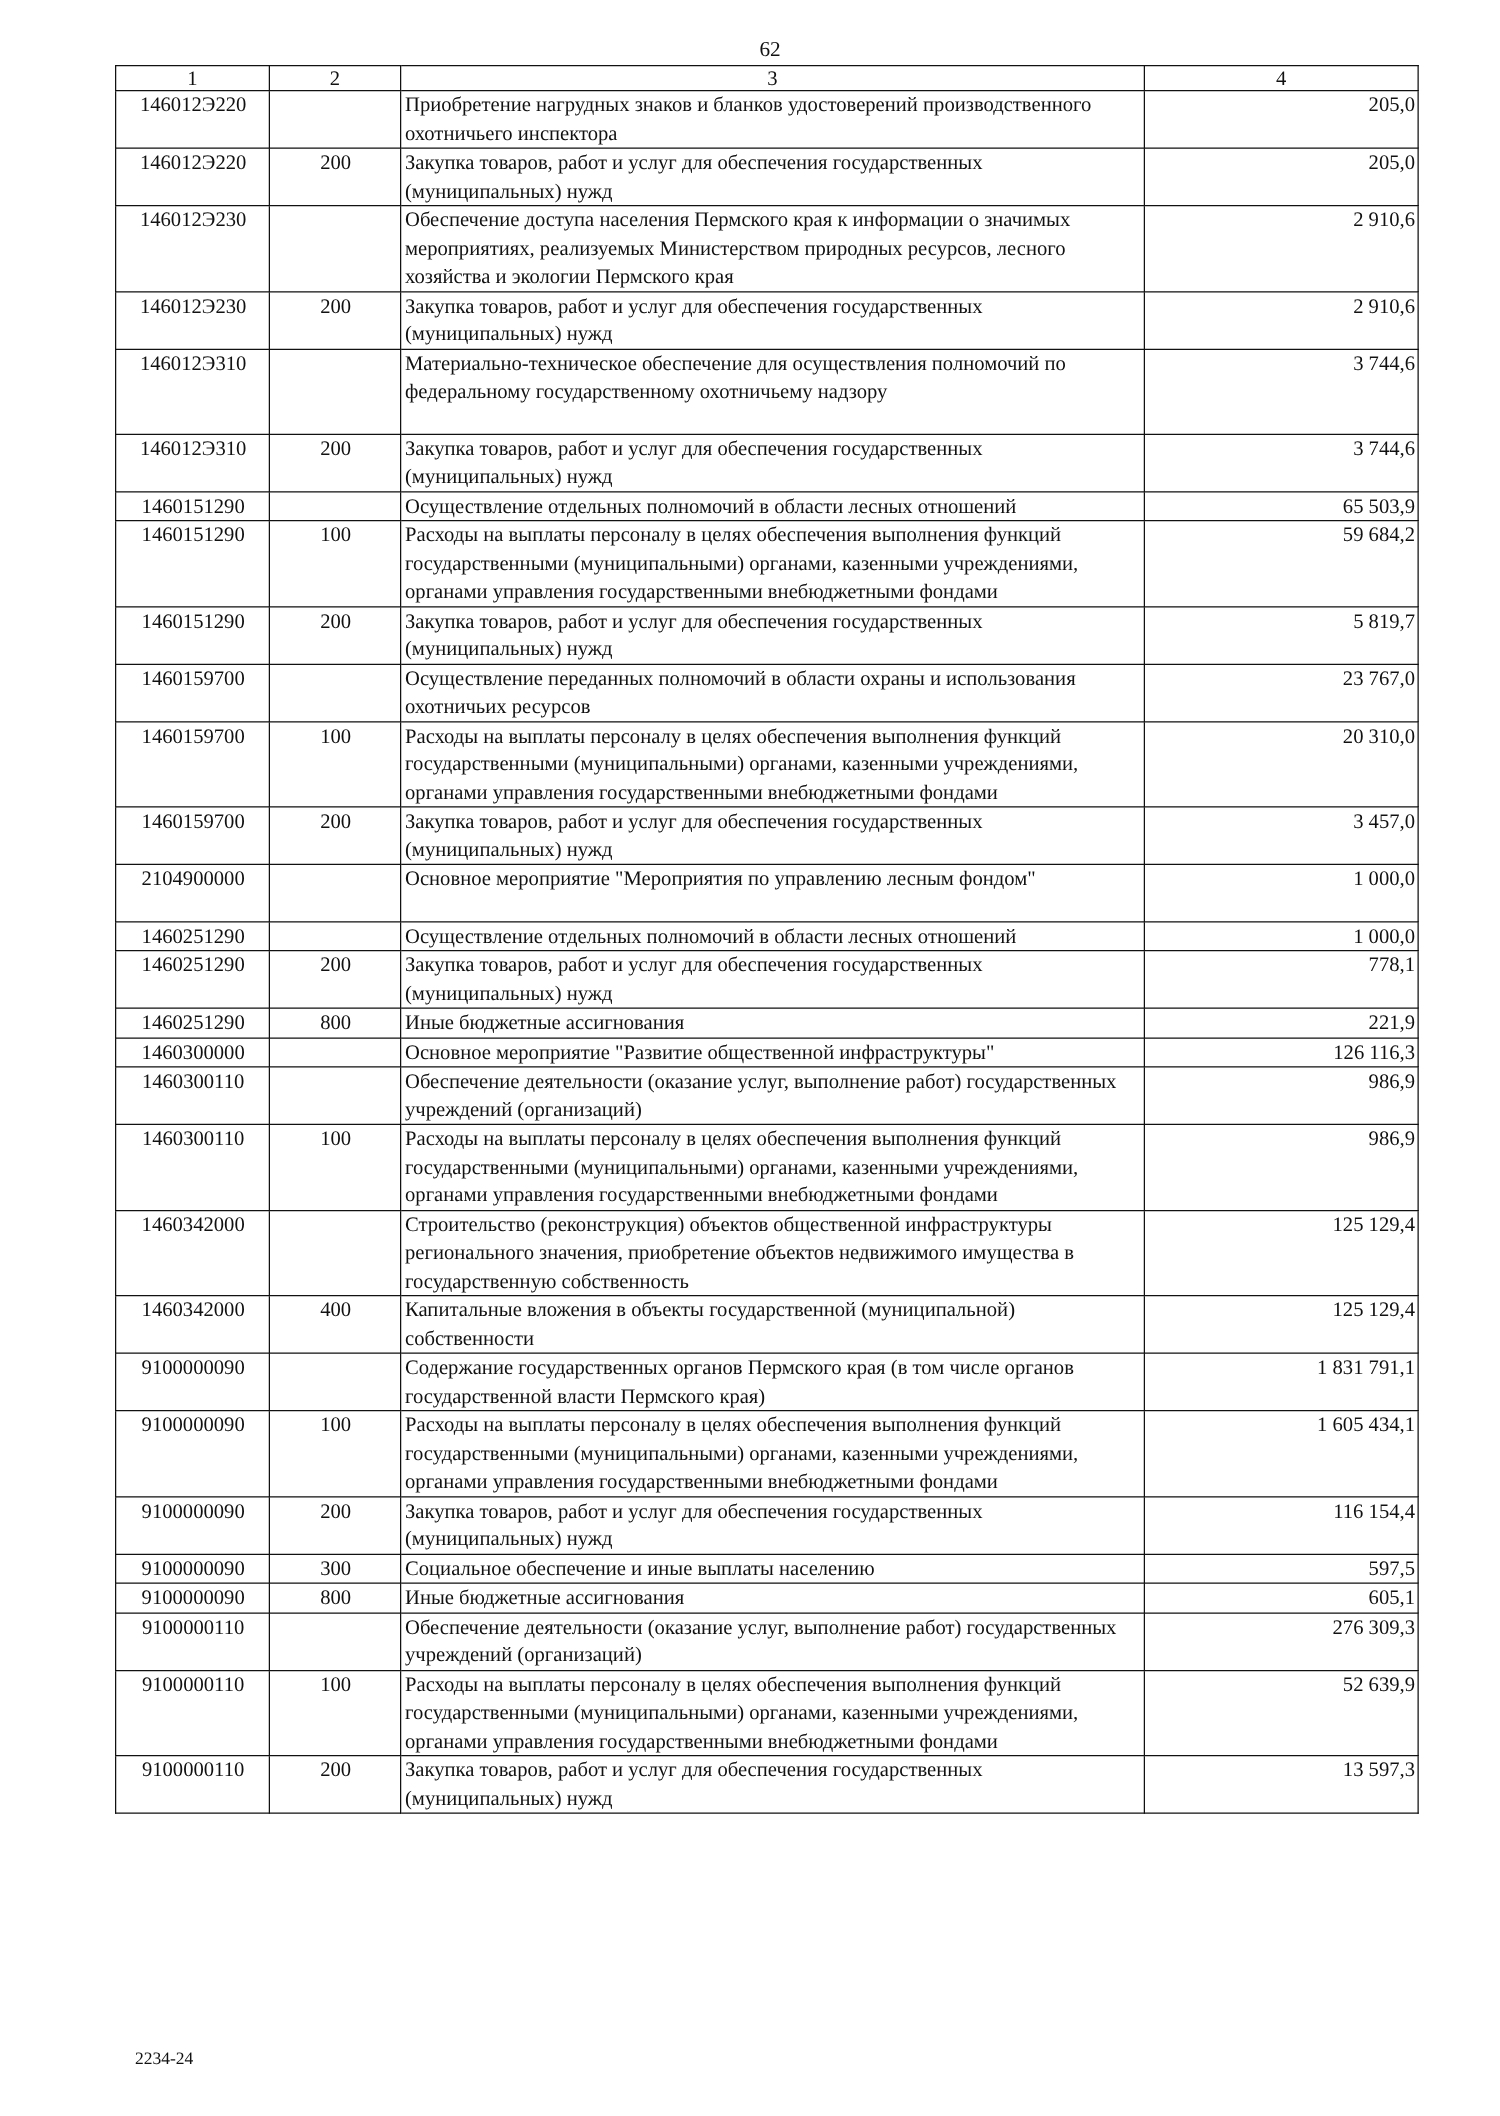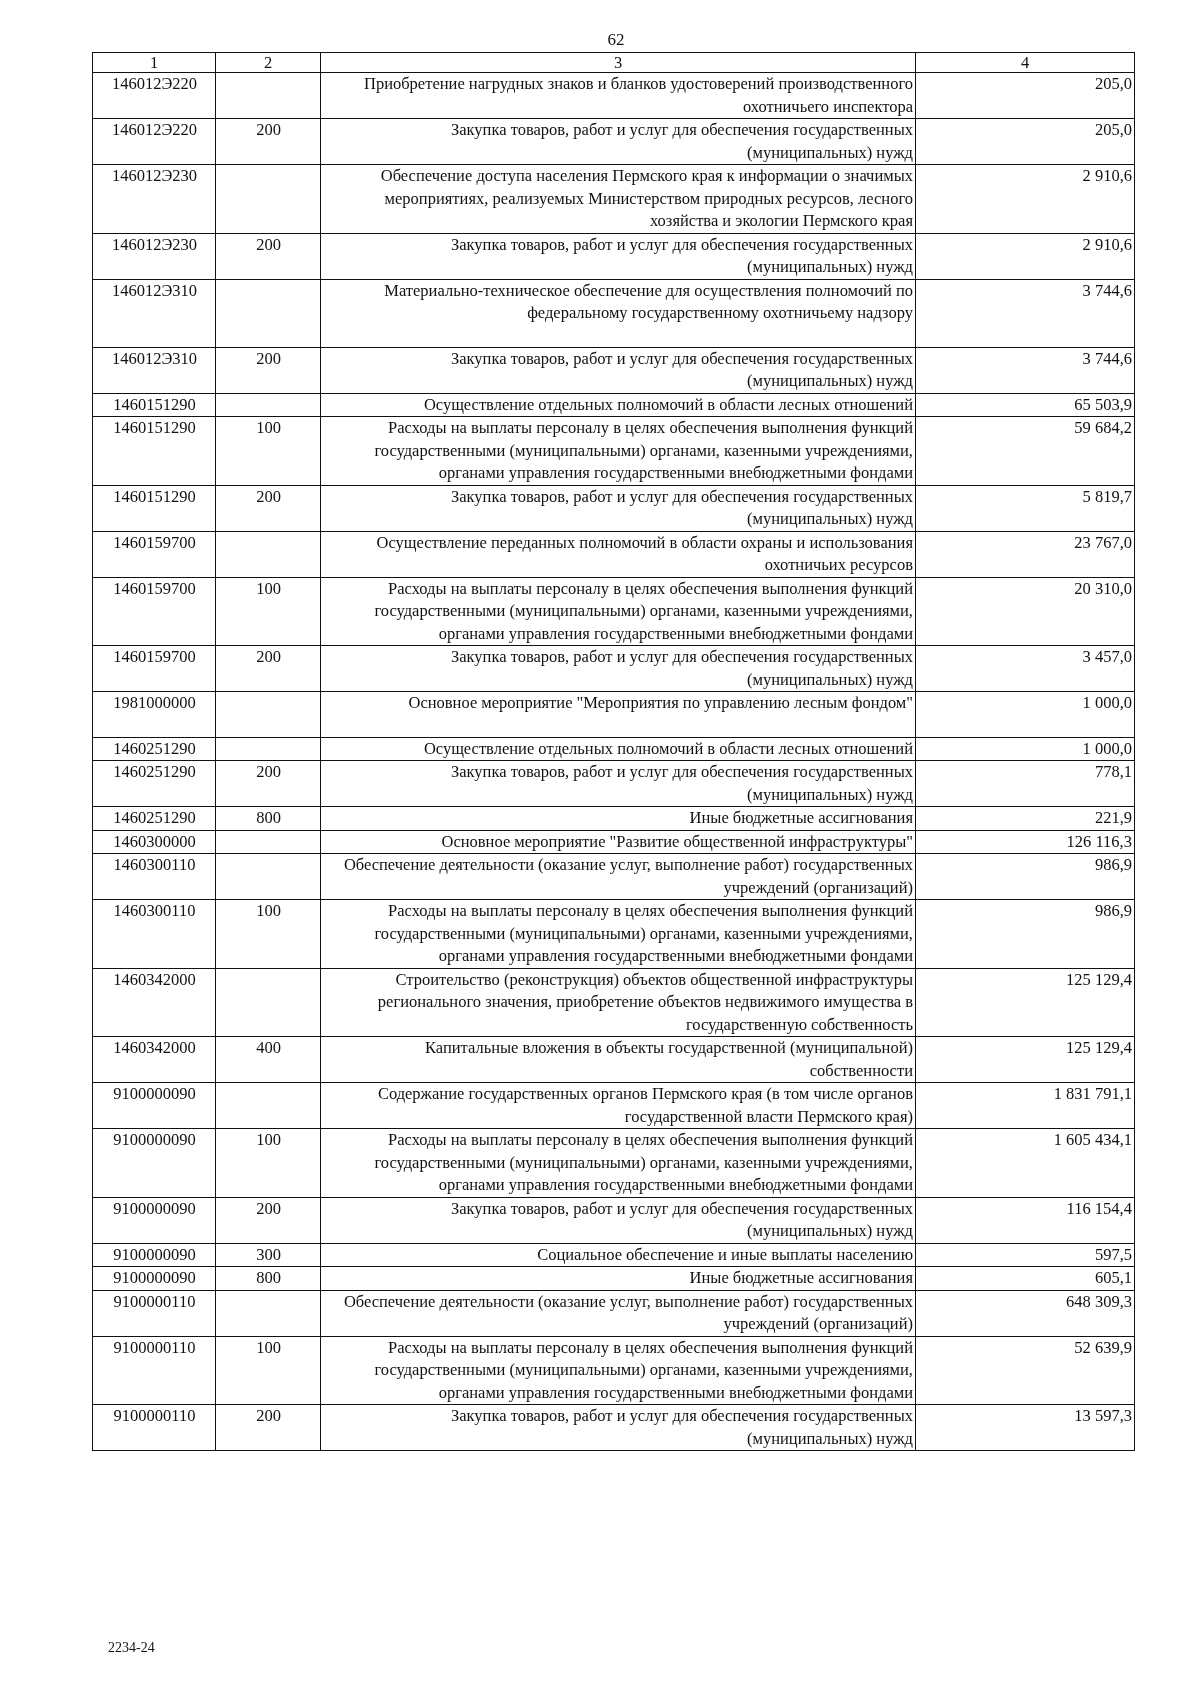--- a/index.html
+++ b/index.html
@@ -21,21 +21,21 @@
   table.budget col.c2 { width: 105px; }
   table.budget col.c3 { width: 595px; }
   table.budget col.c4 { width: 219px; }
   table.budget td, table.budget th {
     border: 1.6px solid #111; vertical-align: top; padding: 0 2px 0 3px;
     font-weight: normal;
   }
   table.budget th { text-align: center; line-height: 19px; padding: 0; }
   td.code { text-align: center; }
   td.type { text-align: center; }
-  td.name { text-align: right; font-family: Liberation Serif, serif; }
+  td.name { text-align: left; font-family: Liberation Serif, serif; }
   td.amount { text-align: right; padding-right: 1px; }
   tr.extra td { padding-bottom: 22px; }
   .footer-code {
     position: absolute; left: 108px; top: 1640px; font-size: 14px;
   }
 </style>
 </head>
 <body>
 
 <div class="page-number">62</div>
@@ -122,21 +122,21 @@
         <td class="name">Расходы на выплаты персоналу в целях обеспечения выполнения функций государственными (муниципальными) органами, казенными учреждениями, органами управления государственными внебюджетными фондами</td>
         <td class="amount">20 310,0</td>
       </tr>
       <tr>
         <td class="code">1460159700</td>
         <td class="type">200</td>
         <td class="name">Закупка товаров, работ и услуг для обеспечения государственных (муниципальных) нужд</td>
         <td class="amount">3 457,0</td>
       </tr>
       <tr class="extra">
-        <td class="code">1981000000</td>
+        <td class="code">2104900000</td>
         <td class="type"></td>
         <td class="name">Основное мероприятие "Мероприятия по управлению лесным фондом"</td>
         <td class="amount">1 000,0</td>
       </tr>
       <tr>
         <td class="code">1460251290</td>
         <td class="type"></td>
         <td class="name">Осуществление отдельных полномочий в области лесных отношений</td>
         <td class="amount">1 000,0</td>
       </tr>
@@ -209,21 +209,21 @@
       <tr>
         <td class="code">9100000090</td>
         <td class="type">800</td>
         <td class="name">Иные бюджетные ассигнования</td>
         <td class="amount">605,1</td>
       </tr>
       <tr>
         <td class="code">9100000110</td>
         <td class="type"></td>
         <td class="name">Обеспечение деятельности (оказание услуг, выполнение работ) государственных учреждений (организаций)</td>
-        <td class="amount">648 309,3</td>
+        <td class="amount">276 309,3</td>
       </tr>
       <tr>
         <td class="code">9100000110</td>
         <td class="type">100</td>
         <td class="name">Расходы на выплаты персоналу в целях обеспечения выполнения функций государственными (муниципальными) органами, казенными учреждениями, органами управления государственными внебюджетными фондами</td>
         <td class="amount">52 639,9</td>
       </tr>
       <tr>
         <td class="code">9100000110</td>
         <td class="type">200</td>

